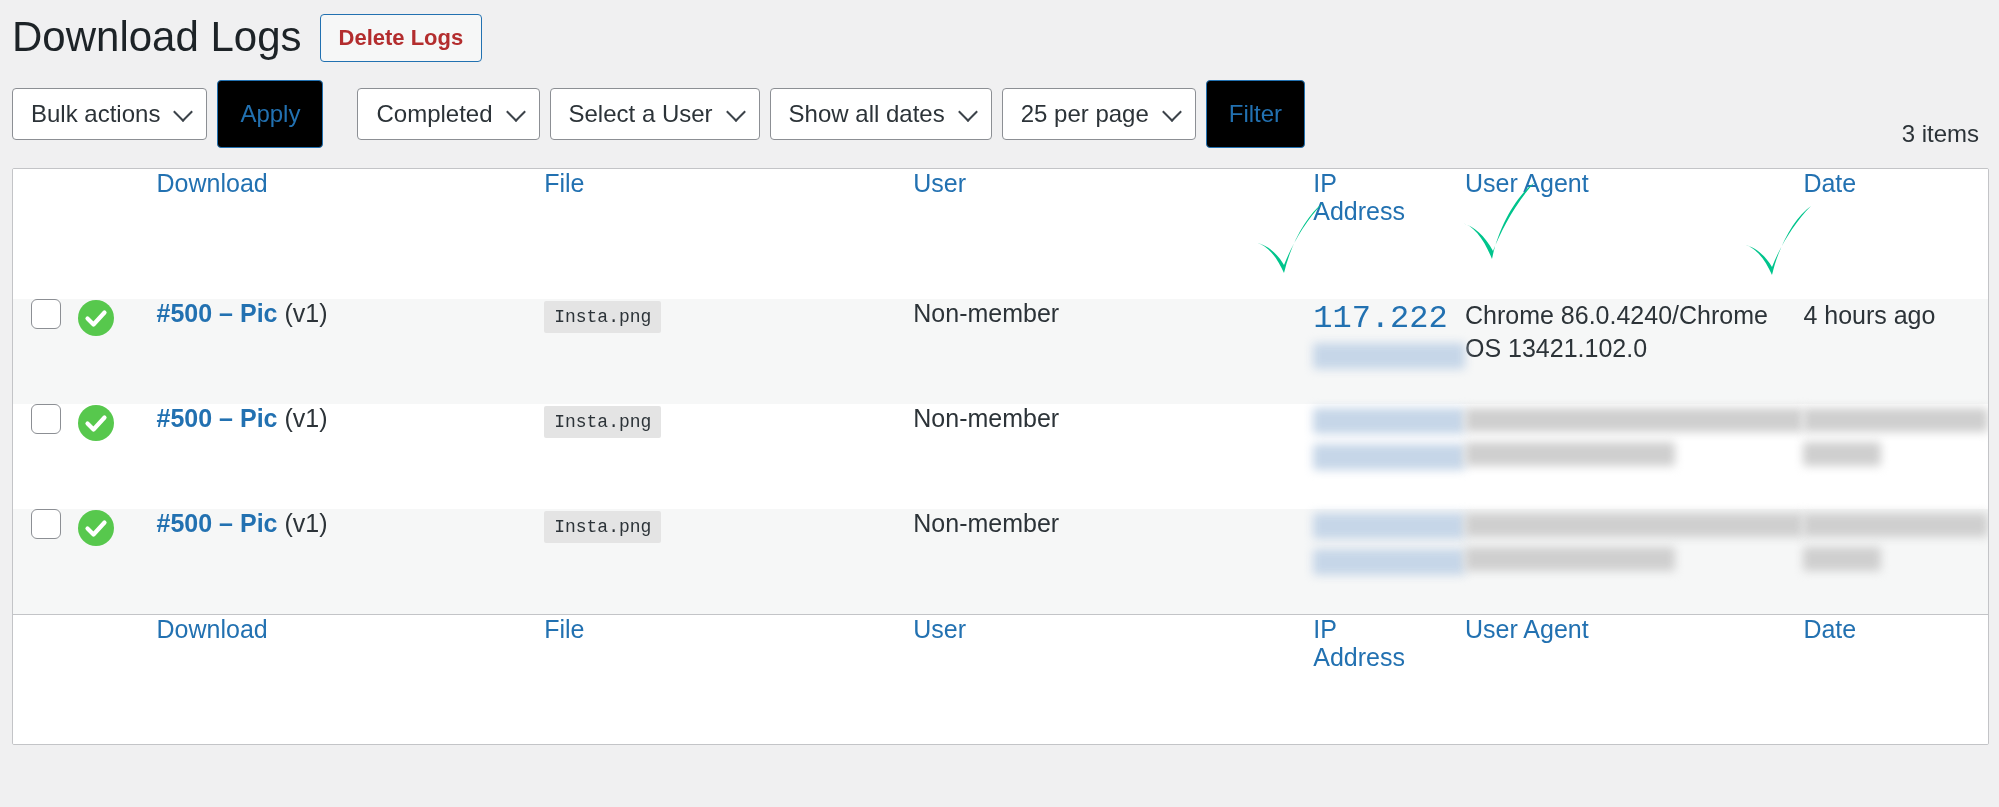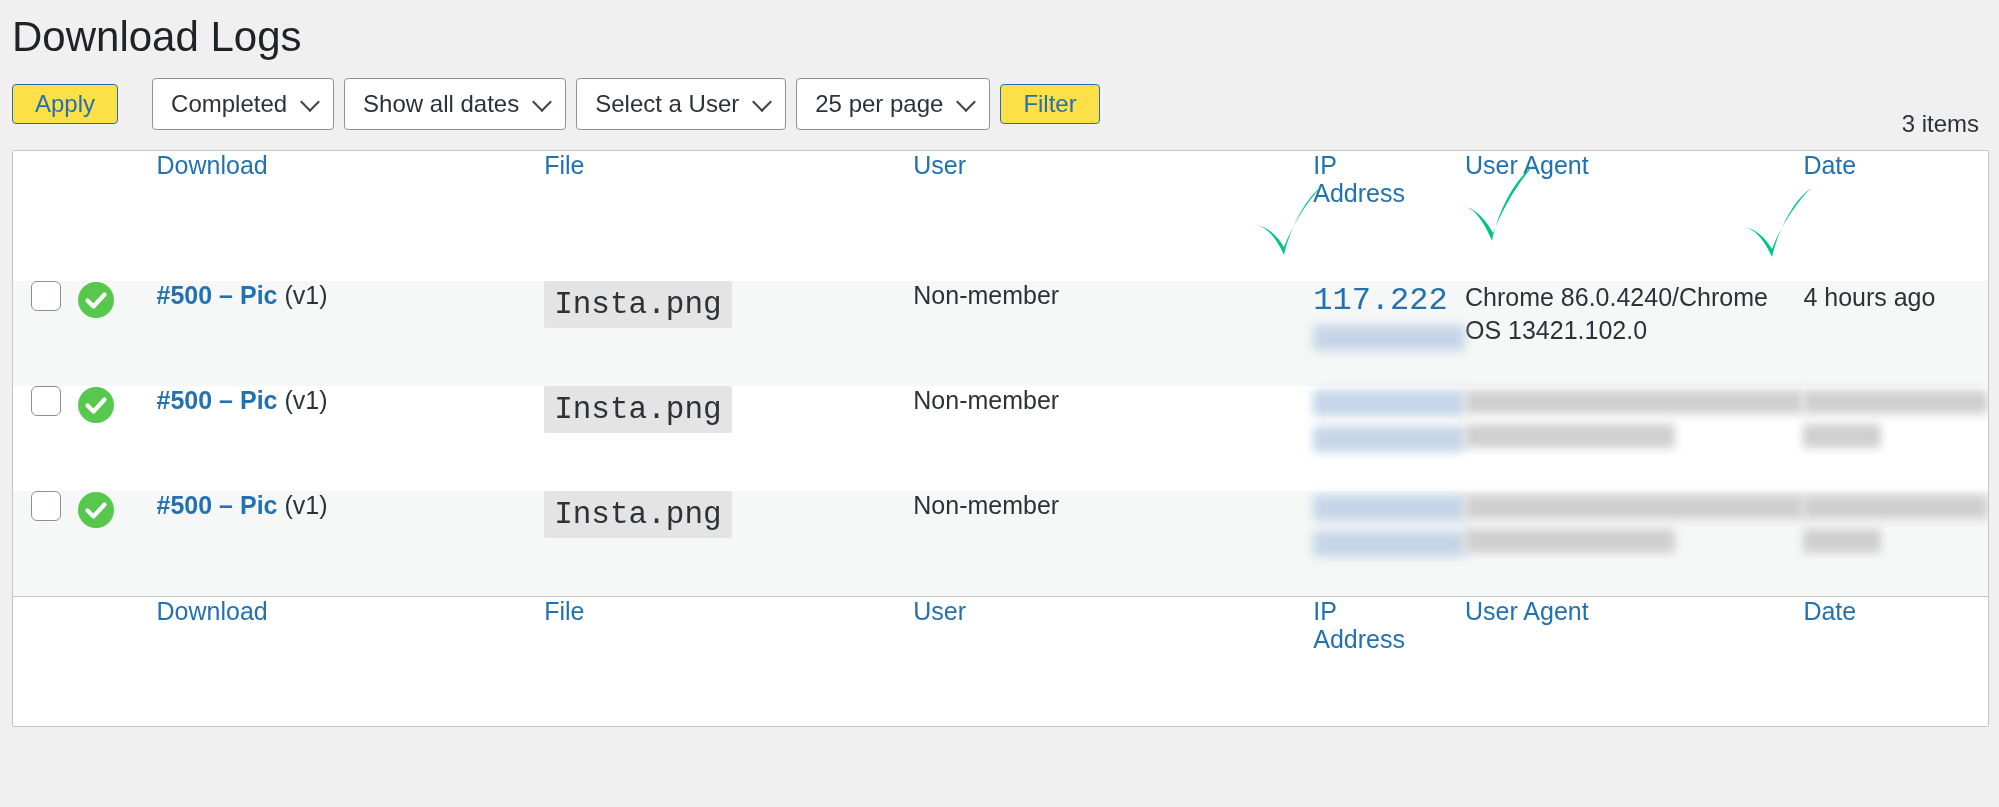--- a/index.html
+++ b/index.html
@@ -75,22 +75,22 @@
     width: 14px;
     height: 14px;
     margin-top: -9px;
     border-right: 2.5px solid #3c434a;
     border-bottom: 2.5px solid #3c434a;
     transform: rotate(45deg);
   }
   .sp-left { margin-left: 24px; }
   .btn-plain {
     font-family: "Liberation Sans", sans-serif;
-    height: 40px;
-    background: #fde047;
+    height: 68px;
+    background: #000000;
     border: 1.5px solid #2271b1;
     border-radius: 4px;
     color: #2271b1;
     font-size: 24px;
     padding: 0 22px;
     cursor: pointer;
     white-space: nowrap;
   }
   .items-count {
     position: absolute;
@@ -184,21 +184,21 @@
     color: #2271b1;
     text-decoration: none;
     cursor: pointer;
     font-weight: bold;
   }
   .dl-ver { color: #2c3338; }
   .file-code {
     font-family: "Liberation Mono", monospace;
     background: #e4e4e4;
     color: #2c3338;
-    font-size: 31px;
+    font-size: 18px;
     padding: 6px 10px;
     border-radius: 2px;
     display: inline-block;
     white-space: nowrap;
   }
   .ip-link {
     font-family: "Liberation Mono", monospace;
     color: #2271b1;
     font-size: 32px;
     text-decoration: none;
@@ -215,37 +215,42 @@
     filter: blur(5px);
   }
   .blur-ip  { background: #c6d6e8; height: 26px; margin: 4px 0 10px 0; }
   .blur-txt { background: #cfcfcf; height: 24px; margin: 4px 0 10px 0; }
 </style>
 </head>
 <body>
 
 <div class="page-header">
   <div class="page-title">Download Logs</div>
+  <button class="title-btn btn-delete">Delete Logs</button>
 </div>
 
 <div class="toolbar">
+  <div class="select-box">
+    <span>Bulk actions</span>
+    <span class="chev"></span>
+  </div>
   <button class="btn-plain">Apply</button>
 
   <div class="select-box sp-left">
     <span>Completed</span>
     <span class="chev"></span>
   </div>
 
   <div class="select-box">
-    <span>Show all dates</span>
+    <span>Select a User</span>
     <span class="chev"></span>
   </div>
 
   <div class="select-box">
-    <span>Select a User</span>
+    <span>Show all dates</span>
     <span class="chev"></span>
   </div>
 
   <div class="select-box">
     <span>25 per page</span>
     <span class="chev"></span>
   </div>
 
   <button class="btn-plain">Filter</button>
 

